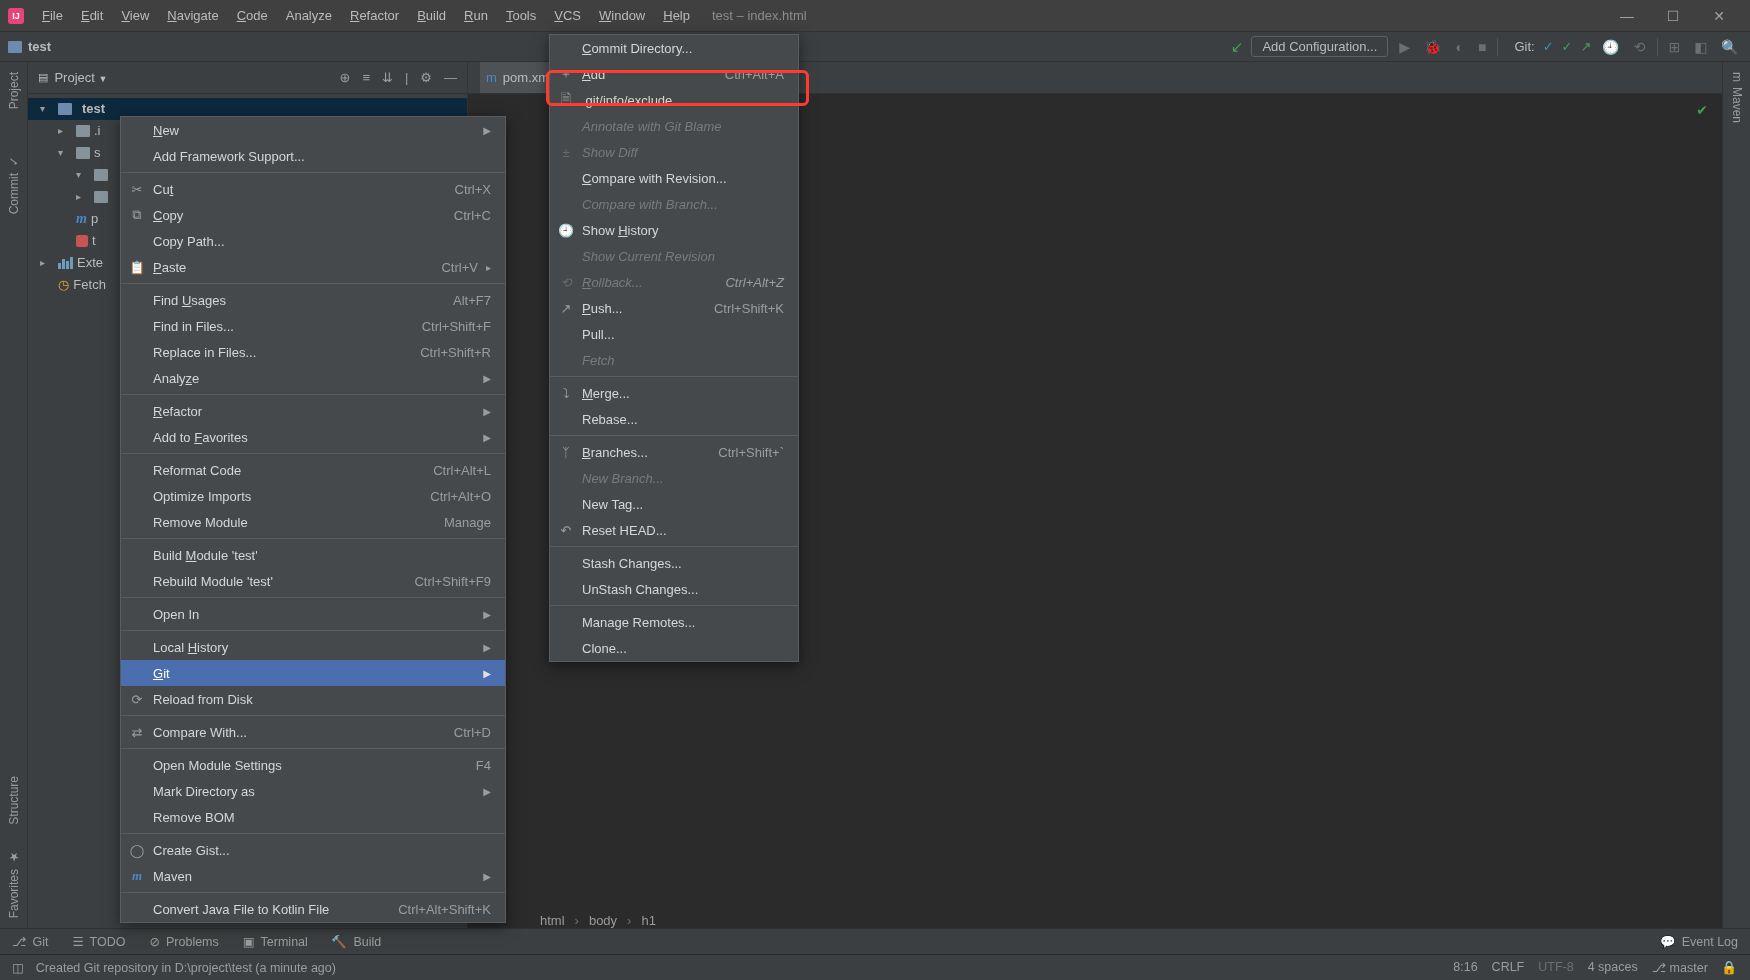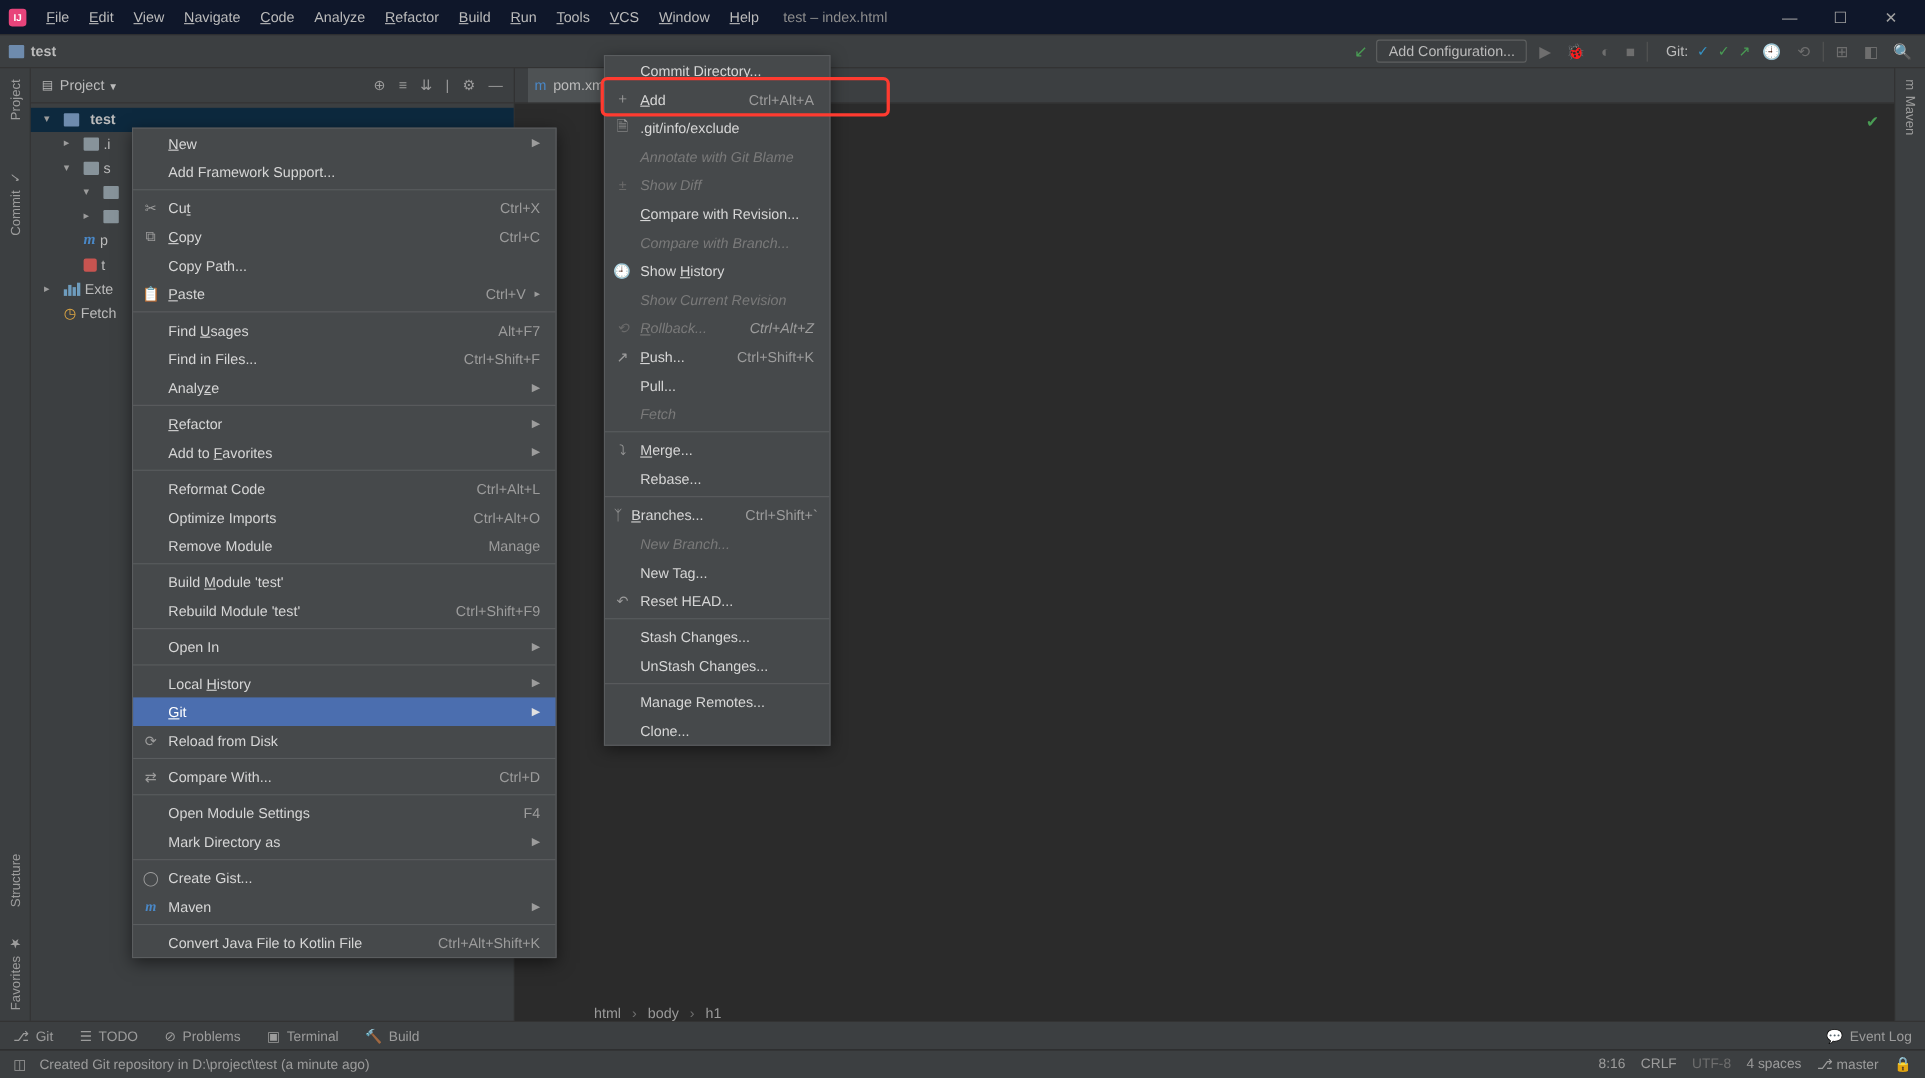--- a/index.html
+++ b/index.html
@@ -9,21 +9,21 @@
   font-size: 13px;
   width: 1750px;
   height: 980px;
   overflow: hidden;
   position: relative;
   user-select: none;
 }
 
 .titlebar {
   height: 32px;
-  background: #0f172a;
+  background: #404040;
   display: flex;
   align-items: center;
   padding: 0 8px;
   border-bottom: 1px solid #323232;
 }
 .app-icon {
   width: 16px; height: 16px;
   background: #e8447b;
   border-radius: 3px;
   margin-right: 10px;
@@ -176,21 +176,21 @@
 .ctx-menu .item .lbl { flex:1;}
 .ctx-menu .item .short { color:#9c9c9c; margin-left:30px;}
 .ctx-menu .item .sub { color:#9c9c9c; font-size:10px;}
 .ctx-menu .sep { height:1px; background:#5a5d5f; margin:3px 0;}
 .ctx-menu .item.disabled { color:#7a7a7a;font-style:italic;}
 .ctx-menu .item.disabled .ico { color:#6a6a6a;}
 .ctx-menu .item.selected { background:#4b6eaf; color:#ffffff;}
 .ctx-menu .item.selected .short,.ctx-menu .item.selected .sub { color:#e0e0e0;}
 .ctx-menu .item u { text-decoration:underline; }
 #ctx1 { left:120px; top:116px; width:386px;}
-#ctx2 { left:549px; top:50px; width:206px;}
+#ctx2 { left:549px; top:34px; width:250px;}
 .red-highlight {
   position:absolute;
   border:3px solid #ff3b30;
   border-radius:6px;
   pointer-events:none;
   z-index:60;
 }
 #redbox { left:546px; top:70px; width:263px; height:36px;}
 
 
@@ -441,20 +441,25 @@
       <span class="lbl">Find <u>U</u>sages</span>
       <span class="short">Alt+F7</span>
     </div>
     <div class="item">
       <span class="ico"></span>
       <span class="lbl">Find in Files...</span>
       <span class="short">Ctrl+Shift+F</span>
     </div>
     <div class="item">
       <span class="ico"></span>
+      <span class="lbl">Replace in Files...</span>
+      <span class="short">Ctrl+Shift+R</span>
+    </div>
+    <div class="item">
+      <span class="ico"></span>
       <span class="lbl">Analy<u>z</u>e</span>
       <span class="sub" style="font-size: 10px;">▶</span>
     </div>
     <div class="sep"></div>
     <div class="item">
       <span class="ico"></span>
       <span class="lbl"><u>R</u>efactor</span>
       <span class="sub" style="font-size: 10px;">▶</span>
     </div>
     <div class="item">
@@ -518,20 +523,24 @@
     <div class="sep"></div>
     <div class="item">
       <span class="ico"></span>
       <span class="lbl">Open Module Settings</span>
       <span class="short">F4</span>
     </div>
     <div class="item">
       <span class="ico"></span>
       <span class="lbl">Mark Directory as</span>
       <span class="sub" style="font-size: 10px;">▶</span>
+    </div>
+    <div class="item">
+      <span class="ico"></span>
+      <span class="lbl">Remove BOM</span>
     </div>
     <div class="sep"></div>
     <div class="item">
       <span class="ico">◯</span>
       <span class="lbl">Create Gist...</span>
     </div>
     <div class="item">
       <span class="ico" style="color: rgb(74, 136, 199); font-weight: bold; font-style: italic; font-family: serif;">m</span>
       <span class="lbl">Maven</span>
       <span class="sub" style="font-size: 10px;">▶</span>

